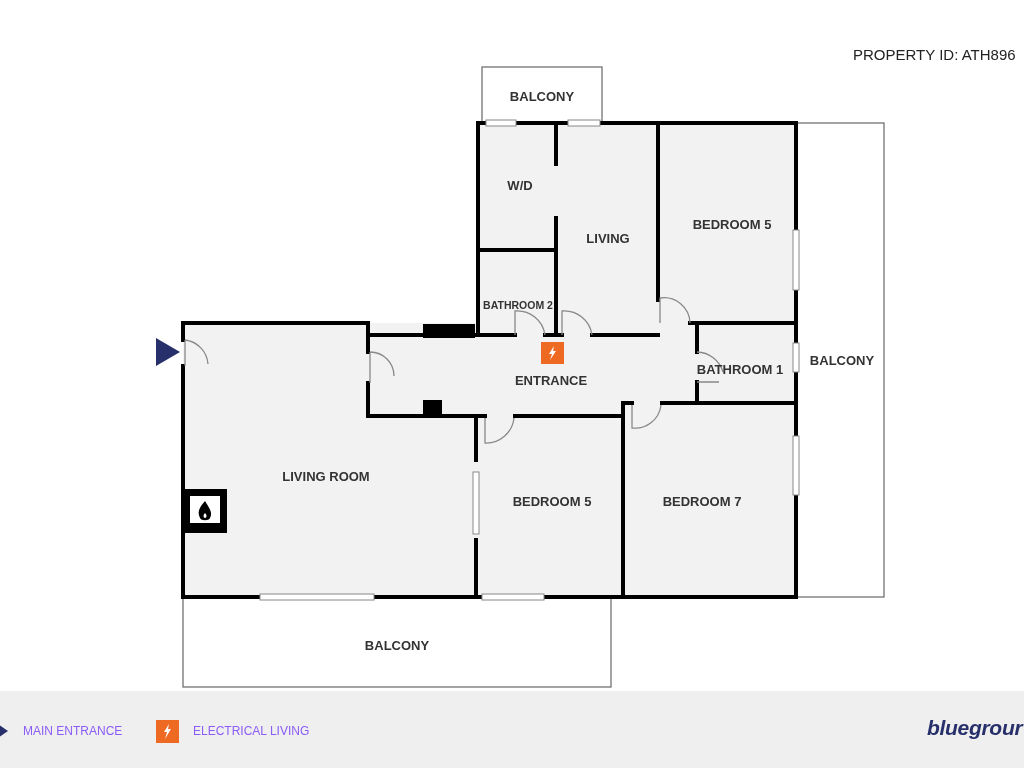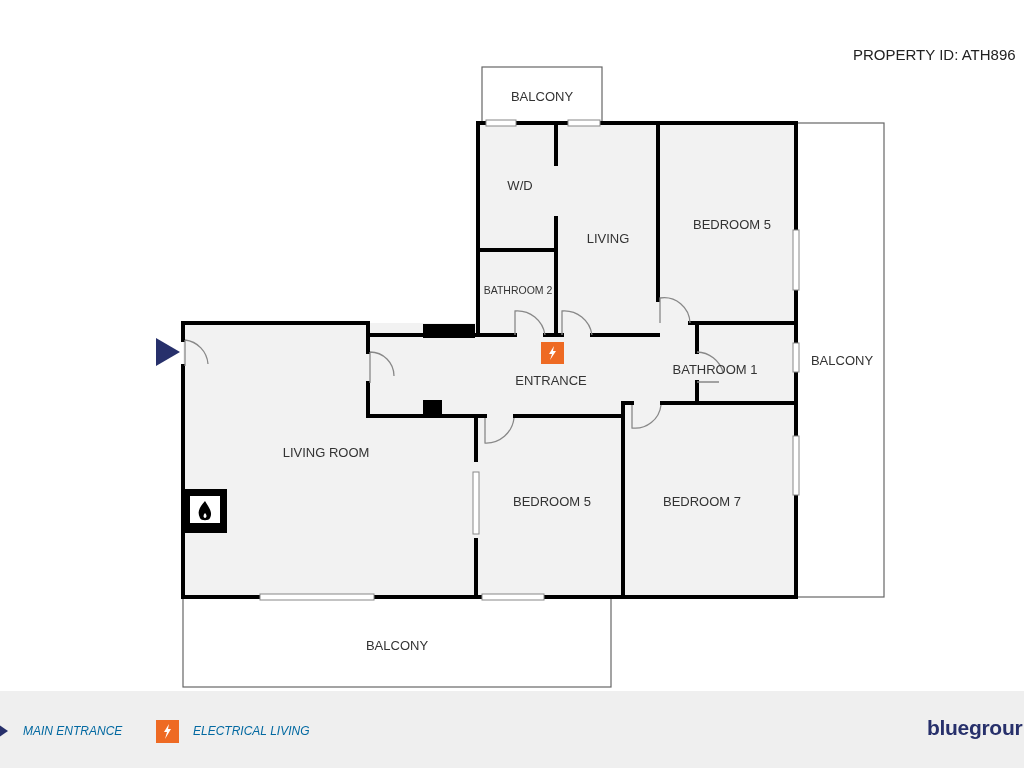--- a/index.html
+++ b/index.html
@@ -1,23 +1,23 @@
 <!DOCTYPE html>
 <html><head>
 <meta charset="utf-8">
 <style>
   html, body { margin: 0; padding: 0; }
   body { width: 1024px; height: 768px; background: #ffffff; position: relative; overflow: hidden; font-family: "Liberation Sans", sans-serif; }
   .pid { position: absolute; left: 853px; top: 46px; font-size: 15px; color: #222; white-space: nowrap; text-align: center; }
-  .room-label { position: absolute; font-weight: normal; font-size: 13px; color: #333; white-space: nowrap; transform: translate(-50%, -50%); }
-  .room-label.small { font-size: 10.5px; }
+  .room-label { position: absolute; font-weight: bold; font-size: 13px; color: #333; white-space: nowrap; transform: translate(-50%, -50%); }
+  .room-label.small { font-size: 10.5px; margin-top: 15px; }
   svg.plan { position: absolute; left: 0; top: 0; }
   .footer { position: absolute; left: 0; top: 691px; width: 1024px; height: 77px; background: #efefef; }
-  .legend-text { position: absolute; top: 724px; font-size: 12px; color: #0369a1; white-space: nowrap; font-style: italic; }
-  .brand { position: absolute; left: 927px; top: 716px; font-size: 21px; font-weight: bold; color: #27306b; white-space: nowrap; letter-spacing: -0.3px; }
+  .legend-text { position: absolute; top: 724px; font-size: 12px; color: #8b5cf6; white-space: nowrap; }
+  .brand { position: absolute; left: 927px; top: 716px; font-size: 21px; font-weight: bold; color: #27306b; white-space: nowrap; letter-spacing: -0.3px; font-style: italic; }
   .ep-legend { position: absolute; left: 156px; top: 720px; width: 23px; height: 23px; background: #ee6a23; }
   .ep-legend svg { display:block; }
   .ep-plan { position: absolute; left: 541px; top: 342px; width: 23px; height: 22px; background: #ee6a23; }
 </style>
 </head>
 <body>
 
 <div class="pid">PROPERTY ID: ATH896</div>
 
 <svg class="plan" width="1024" height="768">
@@ -121,23 +121,23 @@
       <path d="M13 4 L8 12 L11 12 L9 18 L15 9 L12 9 Z" fill="#fff"></path>
     </svg>
 </div>
 
 <div class="room-label" style="left:542px;top:96px">BALCONY</div>
 <div class="room-label" style="left:520px;top:185px">W/D</div>
 <div class="room-label" style="left:608px;top:238px">LIVING</div>
 <div class="room-label" style="left:732px;top:224px">BEDROOM 5</div>
 <div class="room-label small" style="left:518px;top:290px">BATHROOM 2</div>
 <div class="room-label" style="left:551px;top:380px">ENTRANCE</div>
-<div class="room-label" style="left:715px;top:369px">BATHROOM 1</div>
+<div class="room-label" style="left:740px;top:369px">BATHROOM 1</div>
 <div class="room-label" style="left:842px;top:360px">BALCONY</div>
-<div class="room-label" style="left:326px;top:452px">LIVING ROOM</div>
+<div class="room-label" style="left:326px;top:476px">LIVING ROOM</div>
 <div class="room-label" style="left:552px;top:501px">BEDROOM 5</div>
 <div class="room-label" style="left:702px;top:501px">BEDROOM 7</div>
 <div class="room-label" style="left:397px;top:645px">BALCONY</div>
 
 <div class="footer"></div>
 <svg style="position:absolute;left:0;top:724px" width="10" height="14">
     <path d="M-2 0 L8 7 L-2 14 Z" fill="#27306b"></path>
   </svg>
 <div class="legend-text" style="left:23px">MAIN ENTRANCE</div>
 <div class="ep-legend">

